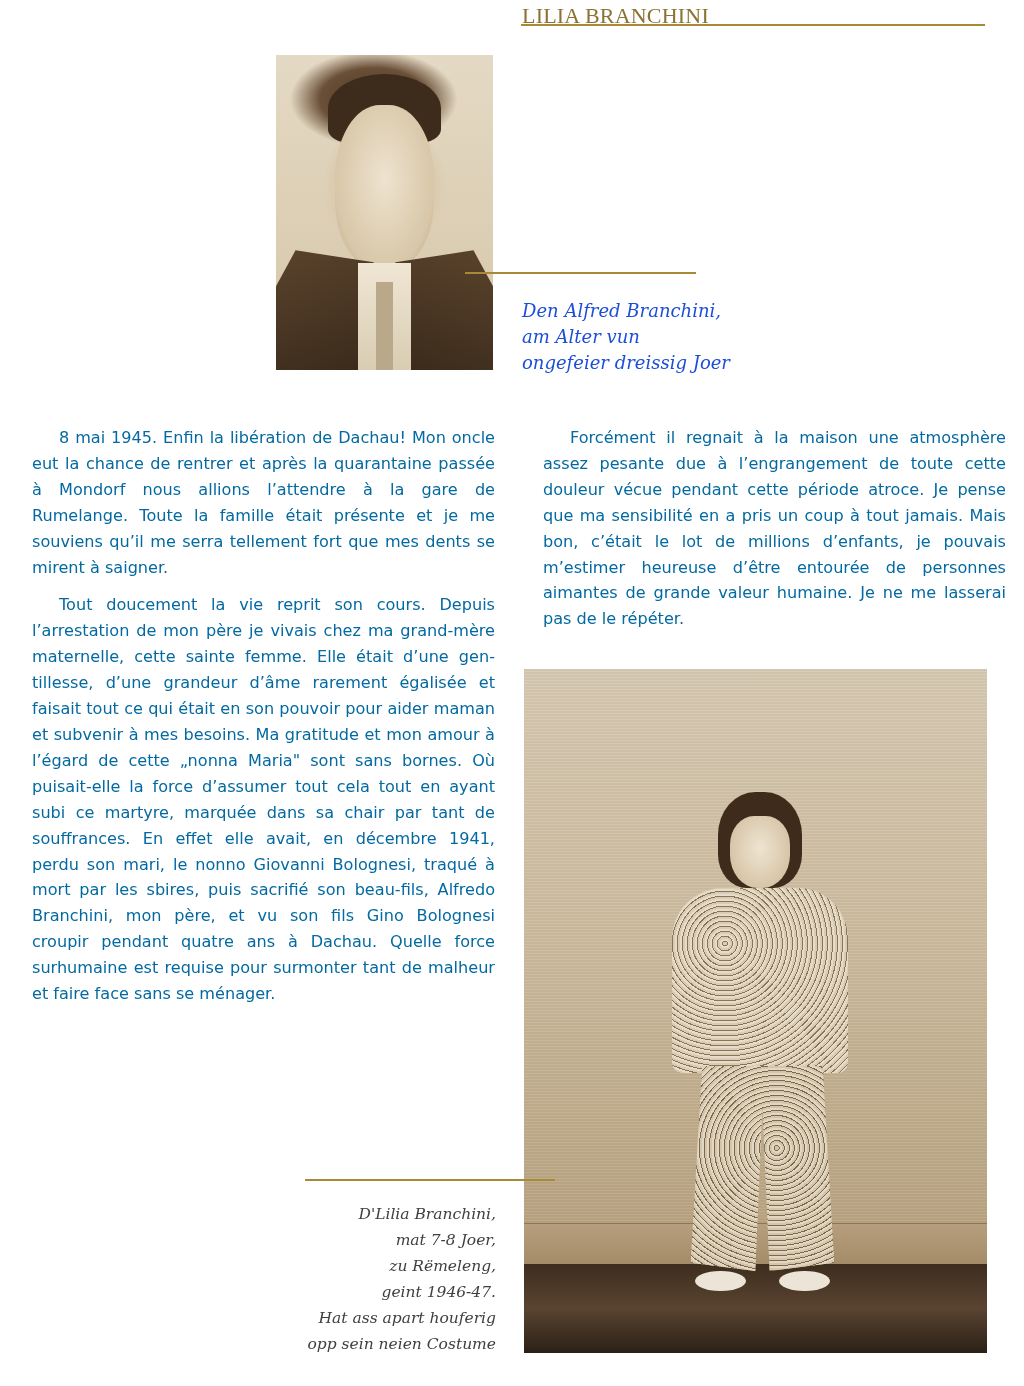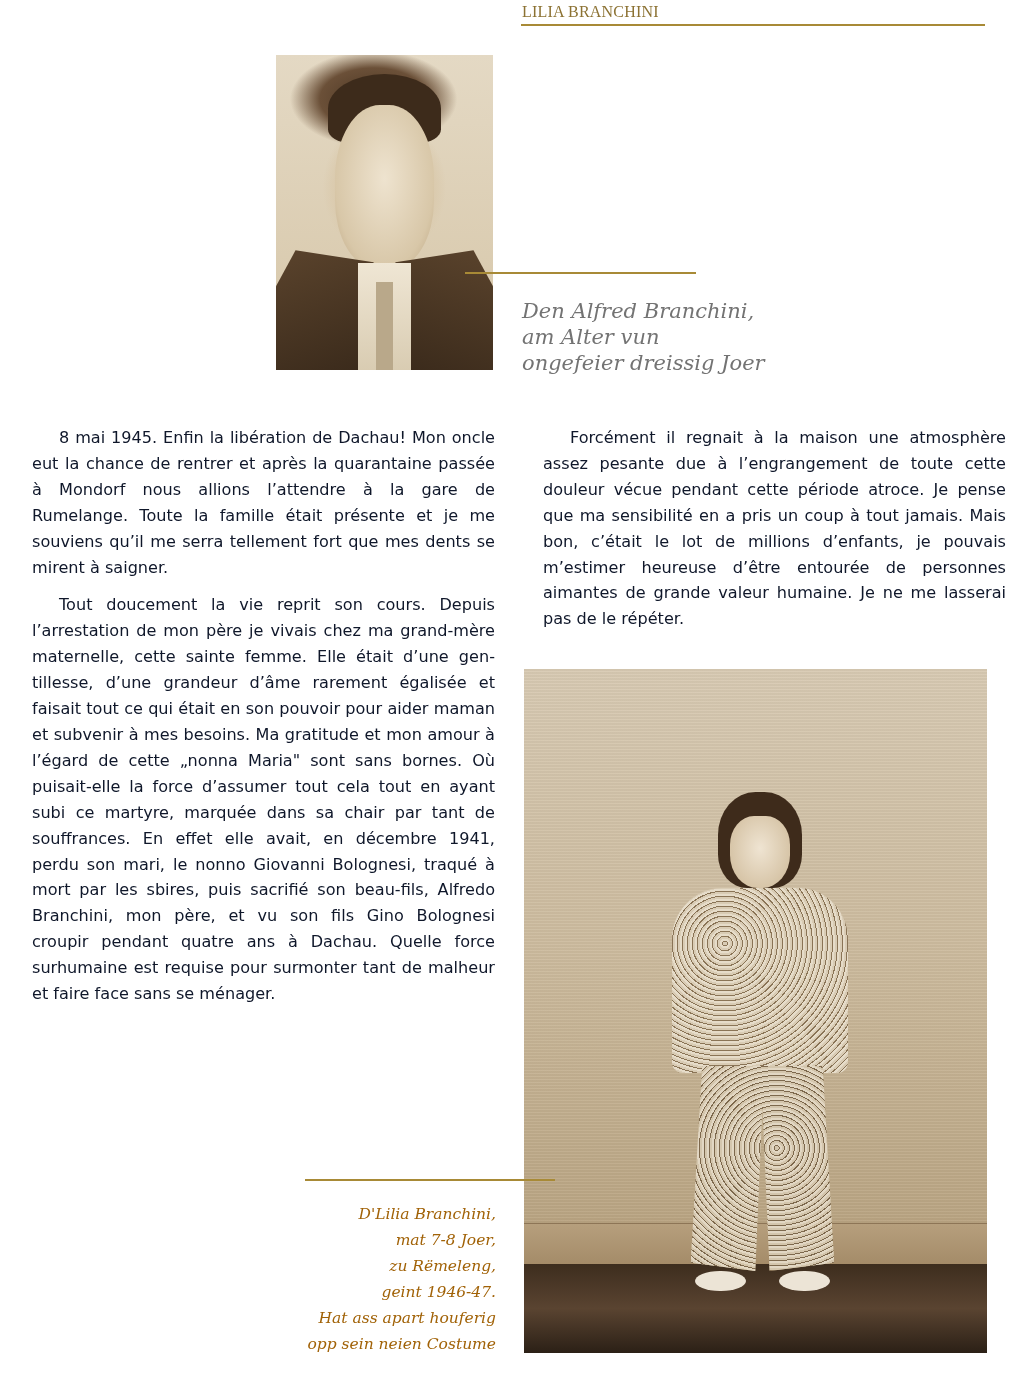--- a/index.html
+++ b/index.html
@@ -10,21 +10,21 @@
       position: relative;
       overflow: hidden;
       font-family: "DejaVu Sans", sans-serif;
       color: #3a3a3a;
     }
     .header-title {
       position: absolute;
       left: 522px;
       top: 3px;
       font-family: "Liberation Serif", serif;
-      font-size: 16px;
+      font-size: 22px;
       letter-spacing: 0.2px;
       color: #8c7233;
       text-align: center;
     }
     .header-rule {
       position: absolute;
       left: 521px;
       top: 24px;
       width: 464px;
       height: 2px;
@@ -79,33 +79,33 @@
       width: 231px;
       height: 2px;
       background: #a88a36;
     }
     .caption1 {
       position: absolute;
       left: 522px;
       top: 298px;
       font-family: "DejaVu Serif", serif;
       font-style: italic;
-      font-size: 21px;
+      font-size: 18px;
       line-height: 26px;
-      color: #737373;
+      color: #1d4ed8;
       white-space: pre;
     }
     
     .col {
       position: absolute;
       top: 425px;
       font-family: "DejaVu Sans", sans-serif;
       font-size: 16.1px;
       line-height: 25.9px;
-      color: #0f172a;
+      color: #0369a1;
       text-align: justify;
       hyphens: manual;
     }
     .col-left { left: 32px; width: 463px; }
     .col-right { left: 543px; width: 463px; }
     .col p { margin: 0 0 12px 0; text-indent: 27px; }
     
     .photo2 {
       position: absolute;
       left: 524px;
@@ -169,21 +169,21 @@
       background: #a88a36;
     }
     .caption2 {
       position: absolute;
       right: 528px;
       top: 1201px;
       font-family: "DejaVu Serif", serif;
       font-style: italic;
       font-size: 15.5px;
       line-height: 26px;
-      color: #a16207;
+      color: #404040;
       text-align: right;
       white-space: pre;
     }
   </style>
 </head>
 <body>
 
 <div class="header-title">LILIA BRANCHINI</div>
 <div class="header-rule"></div>
 

